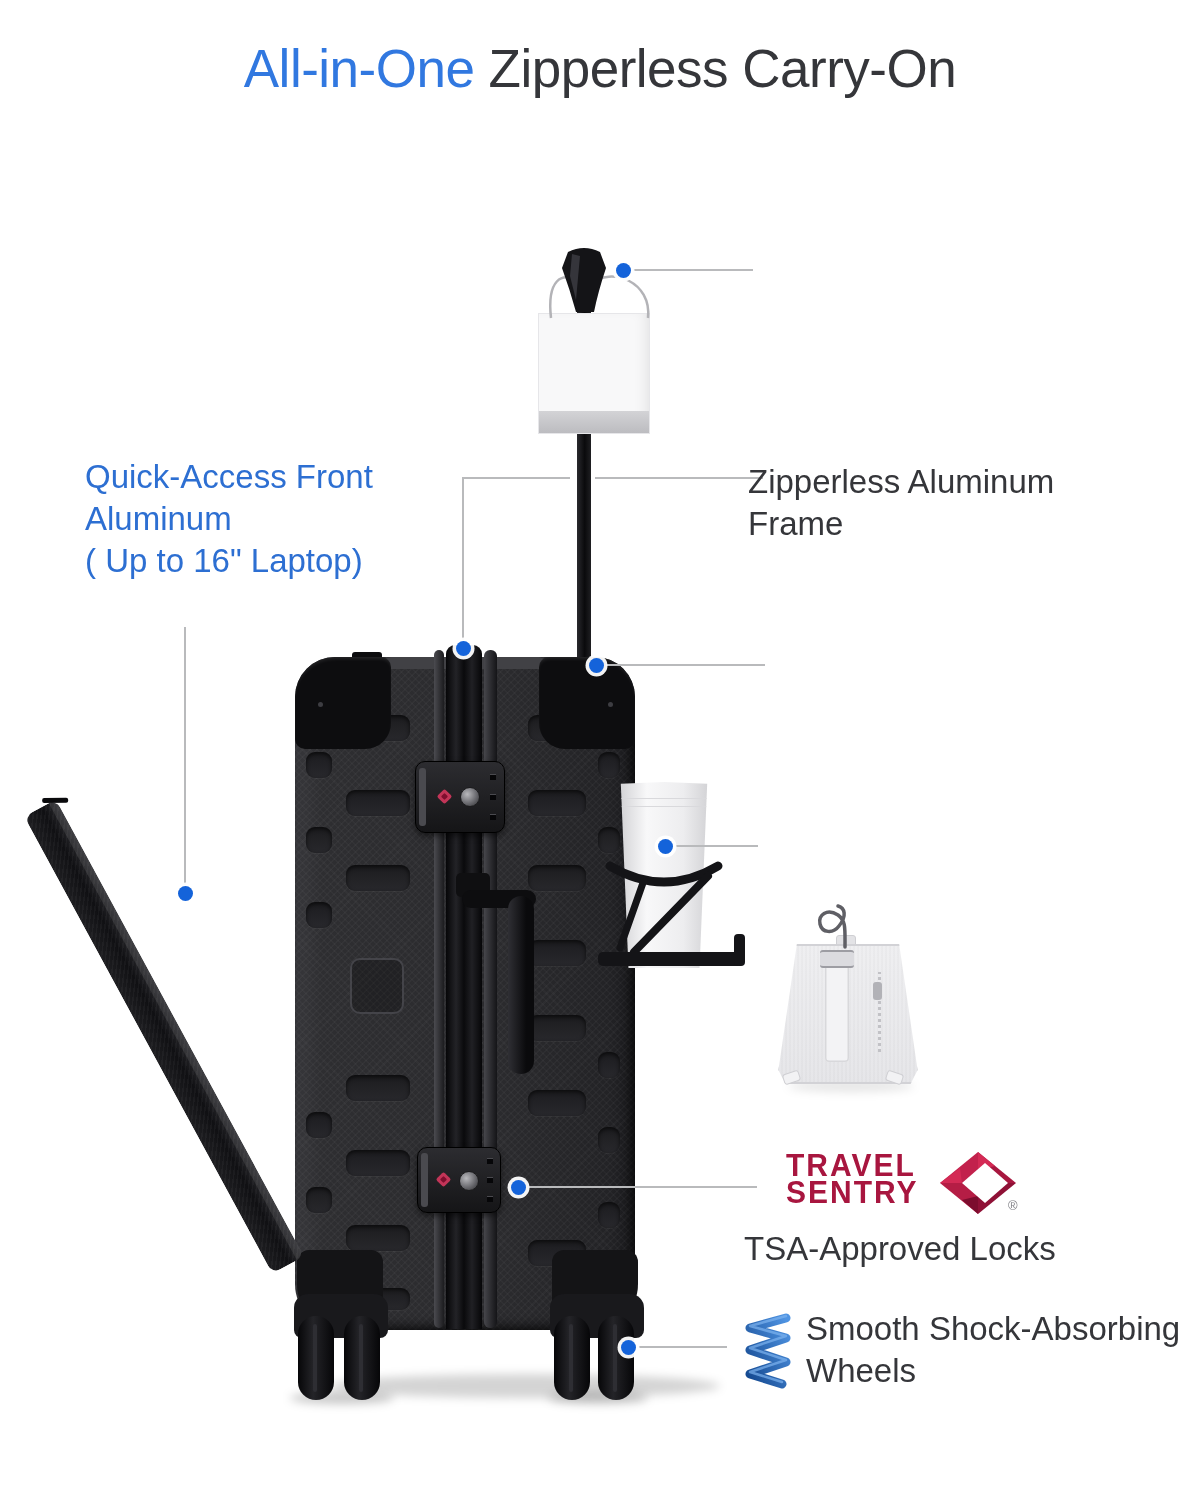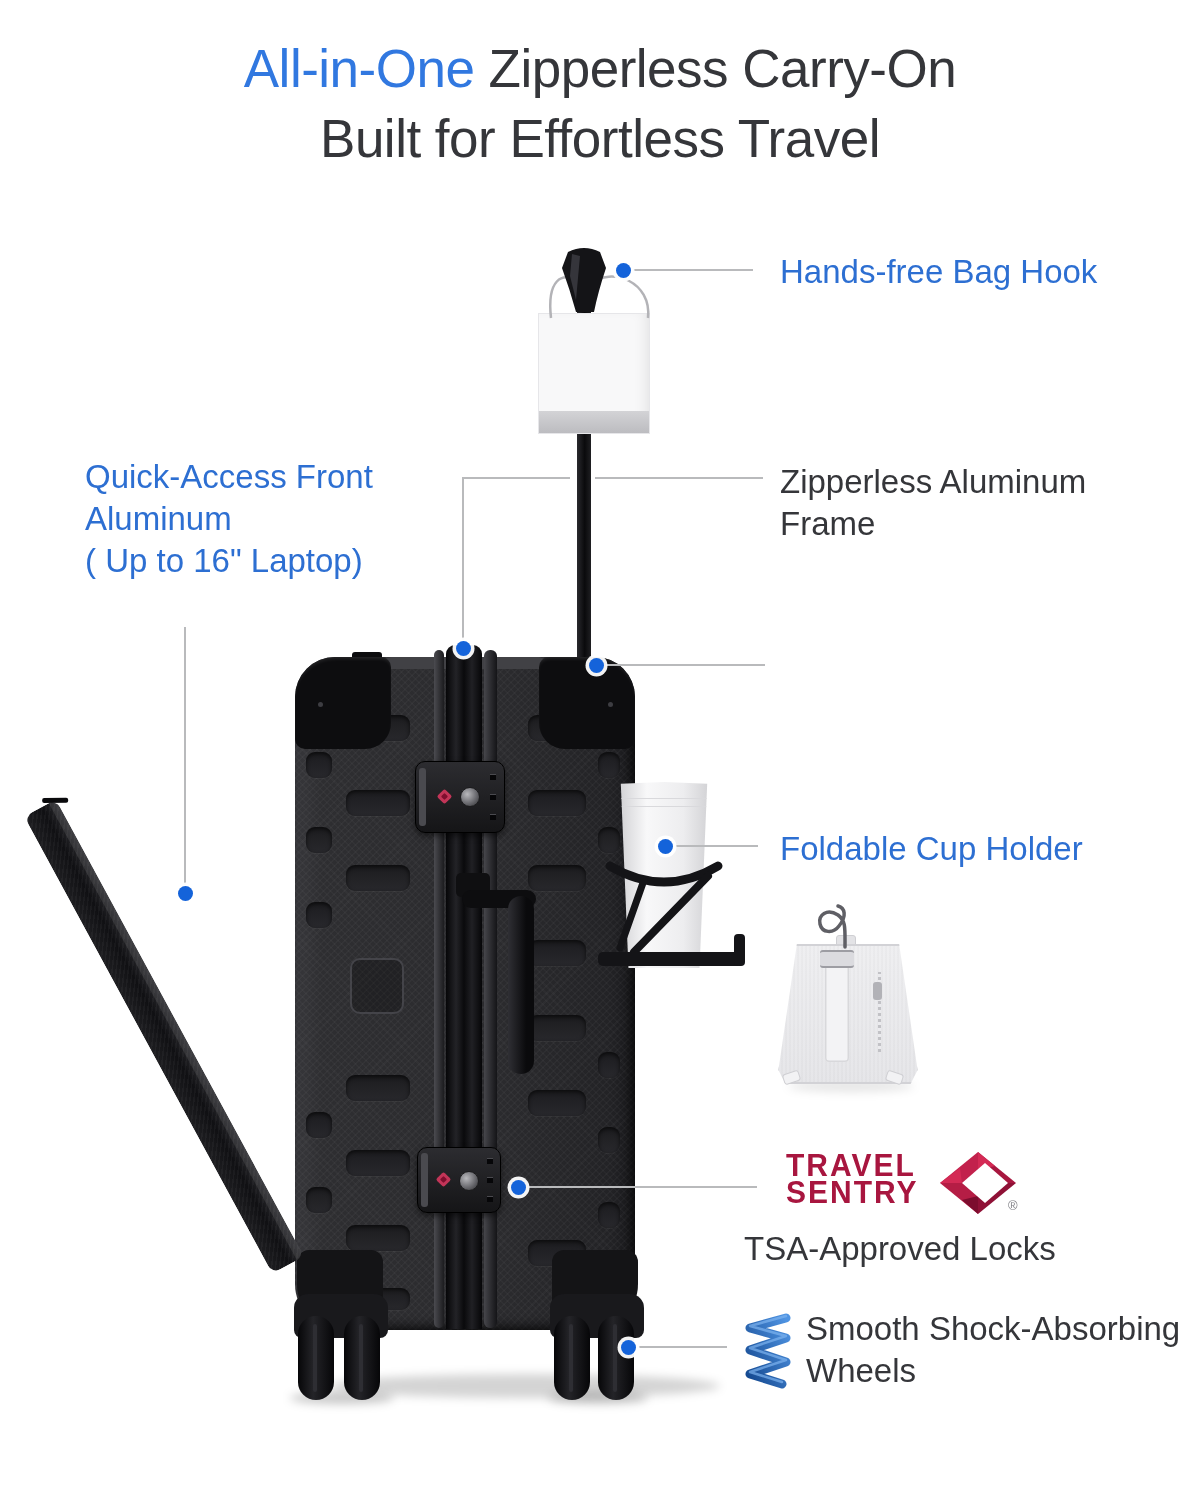--- a/index.html
+++ b/index.html
@@ -129,21 +129,21 @@
   .regmark{position:absolute;left:1008px;top:1198px;z-index:50;font-size:13px;color:#808086}
 
   .overlay{position:absolute;left:0;top:0;width:1200px;height:1500px;z-index:30;pointer-events:none}
   .icon-svg{position:absolute;z-index:50}
 </style>
 </head>
 <body>
 
 <div class="stage">
 
-  <div class="title"><span class="accent">All-in-One</span><span> Zipperless Carry-On</span><br><span>Built for Effortless Travel</span></div>
+  <div class="title"><span class="accent">All-in-One</span><span> Zipperless Carry-On</span><br></div>
 
   <div class="shadow" style="left:330px;top:1374px;width:390px;height:24px;background:rgba(0,0,0,.17)"></div>
   <div class="shadow" style="left:290px;top:1392px;width:104px;height:12px;background:rgba(0,0,0,.22)"></div>
   <div class="shadow" style="left:548px;top:1392px;width:100px;height:12px;background:rgba(0,0,0,.22)"></div>
   <div class="shadow" style="left:788px;top:1080px;width:126px;height:12px;background:rgba(0,0,0,.10)"></div>
 
   <div class="pole"></div>
   <div class="bag">
     <div class="band"></div>
   </div>
@@ -249,45 +249,43 @@
     <path d="M 708 876 L 634 952" stroke="#141417" stroke-width="8" stroke-linecap="round"></path>
     <path d="M 644 880 L 620 948" stroke="#141417" stroke-width="7" stroke-linecap="round"></path>
     <rect x="598" y="952" width="146" height="14" rx="5" fill="#141417"></rect>
     <rect x="734" y="934" width="11" height="32" rx="4" fill="#141417"></rect>
 
     <path d="M 845 947 C 845 928 846 921 838 915 C 827 908 818 915 820 924 C 822 933 833 934 839 926 C 847 916 845 908 838 906" fill="none" stroke="#5f5f65" stroke-width="3.5" stroke-linecap="round"></path>
   </svg>
 
   <div class="dot" style="left:615.5px;top:262.5px"></div>
   <div class="cl h" style="left:633px;top:269px;width:120px"></div>
-  <div class="lbl blue" style="left:780px;top:251px">Hands-free Bag Hook</div>
 
   <div class="lbl blue" style="left:85px;top:456px">
     <div>Quick-Access Front</div>
     <div>Aluminum</div>
     <div>( Up to 16" Laptop)</div>
   </div>
   <div class="cl v" style="left:184px;top:627px;height:258px"></div>
   <div class="dot" style="left:177.5px;top:885.5px"></div>
 
   <div class="cl h" style="left:463px;top:477px;width:107px"></div>
   <div class="cl h" style="left:595px;top:477px;width:168px"></div>
   <div class="cl v" style="left:462px;top:477px;height:163px"></div>
   <div class="dot" style="left:455.5px;top:640.5px"></div>
-  <div class="lbl" style="left:780px;top:461px">
+  <div class="lbl" style="left:748px;top:461px">
     <div>Zipperless Aluminum</div>
     <div>Frame</div>
   </div>
 
   <div class="dot" style="left:588.5px;top:657.5px"></div>
   <div class="cl h" style="left:606px;top:664px;width:159px"></div>
 
   <div class="dot" style="left:657.5px;top:838.5px"></div>
   <div class="cl h" style="left:676px;top:845px;width:82px"></div>
-  <div class="lbl blue" style="left:780px;top:828px">Foldable Cup Holder</div>
 
   <div class="lbl blue" style="left:938px;top:978px">
   </div>
 
   <div class="dot" style="left:510.5px;top:1179.5px"></div>
   <div class="cl h" style="left:529px;top:1186px;width:228px"></div>
   <div class="brand">
     <div>TRAVEL</div>
     <div>SENTRY</div>
   </div>

